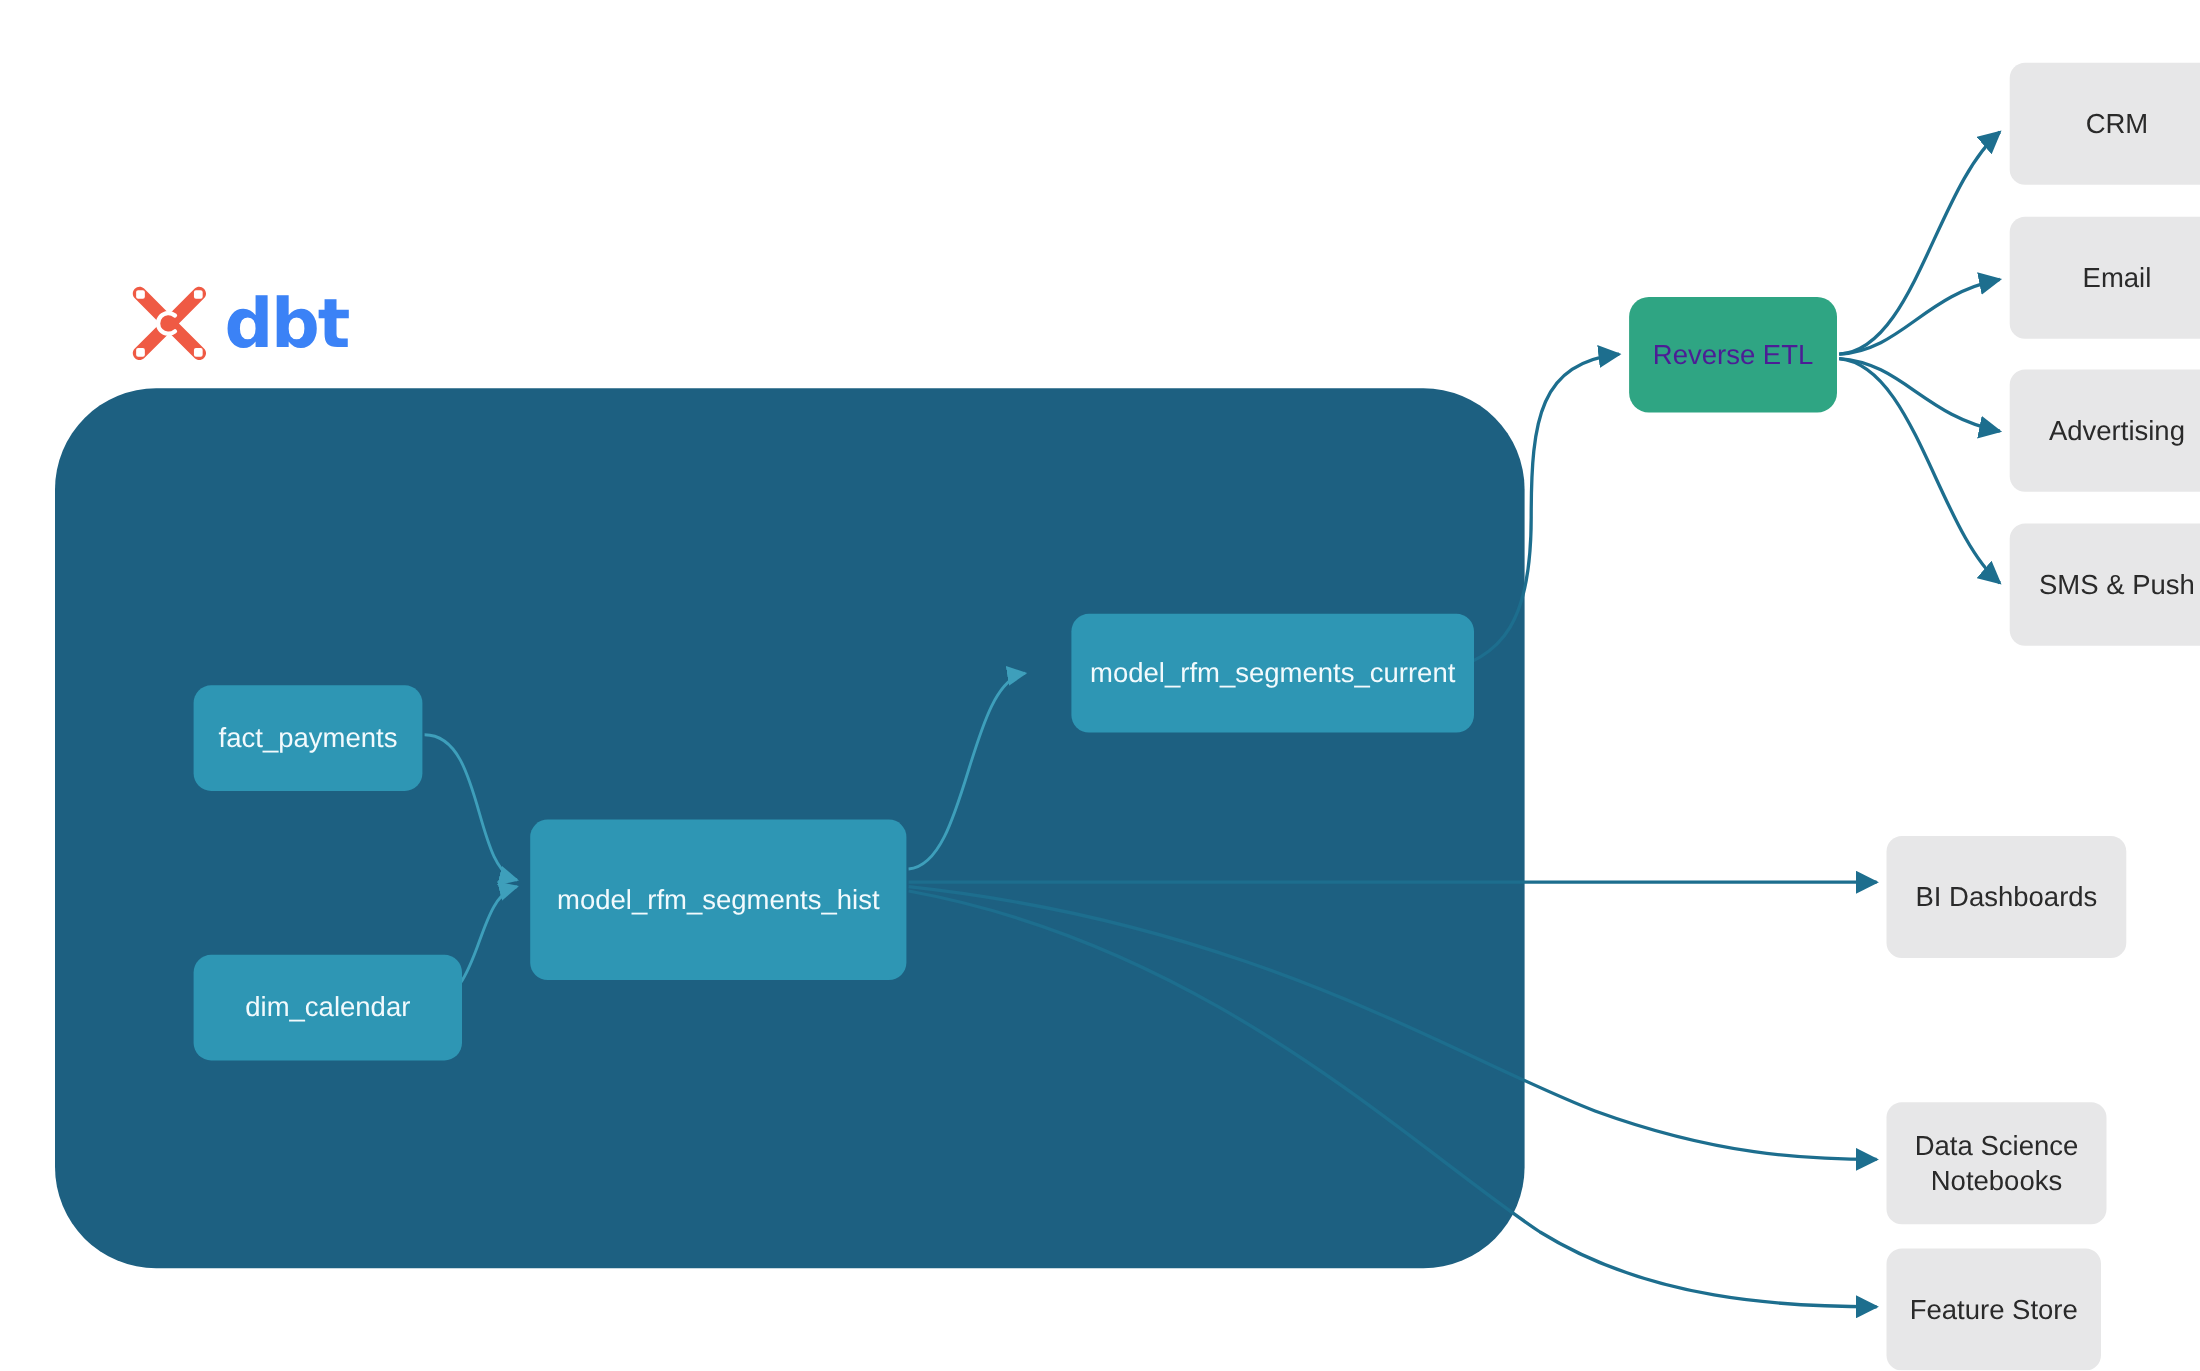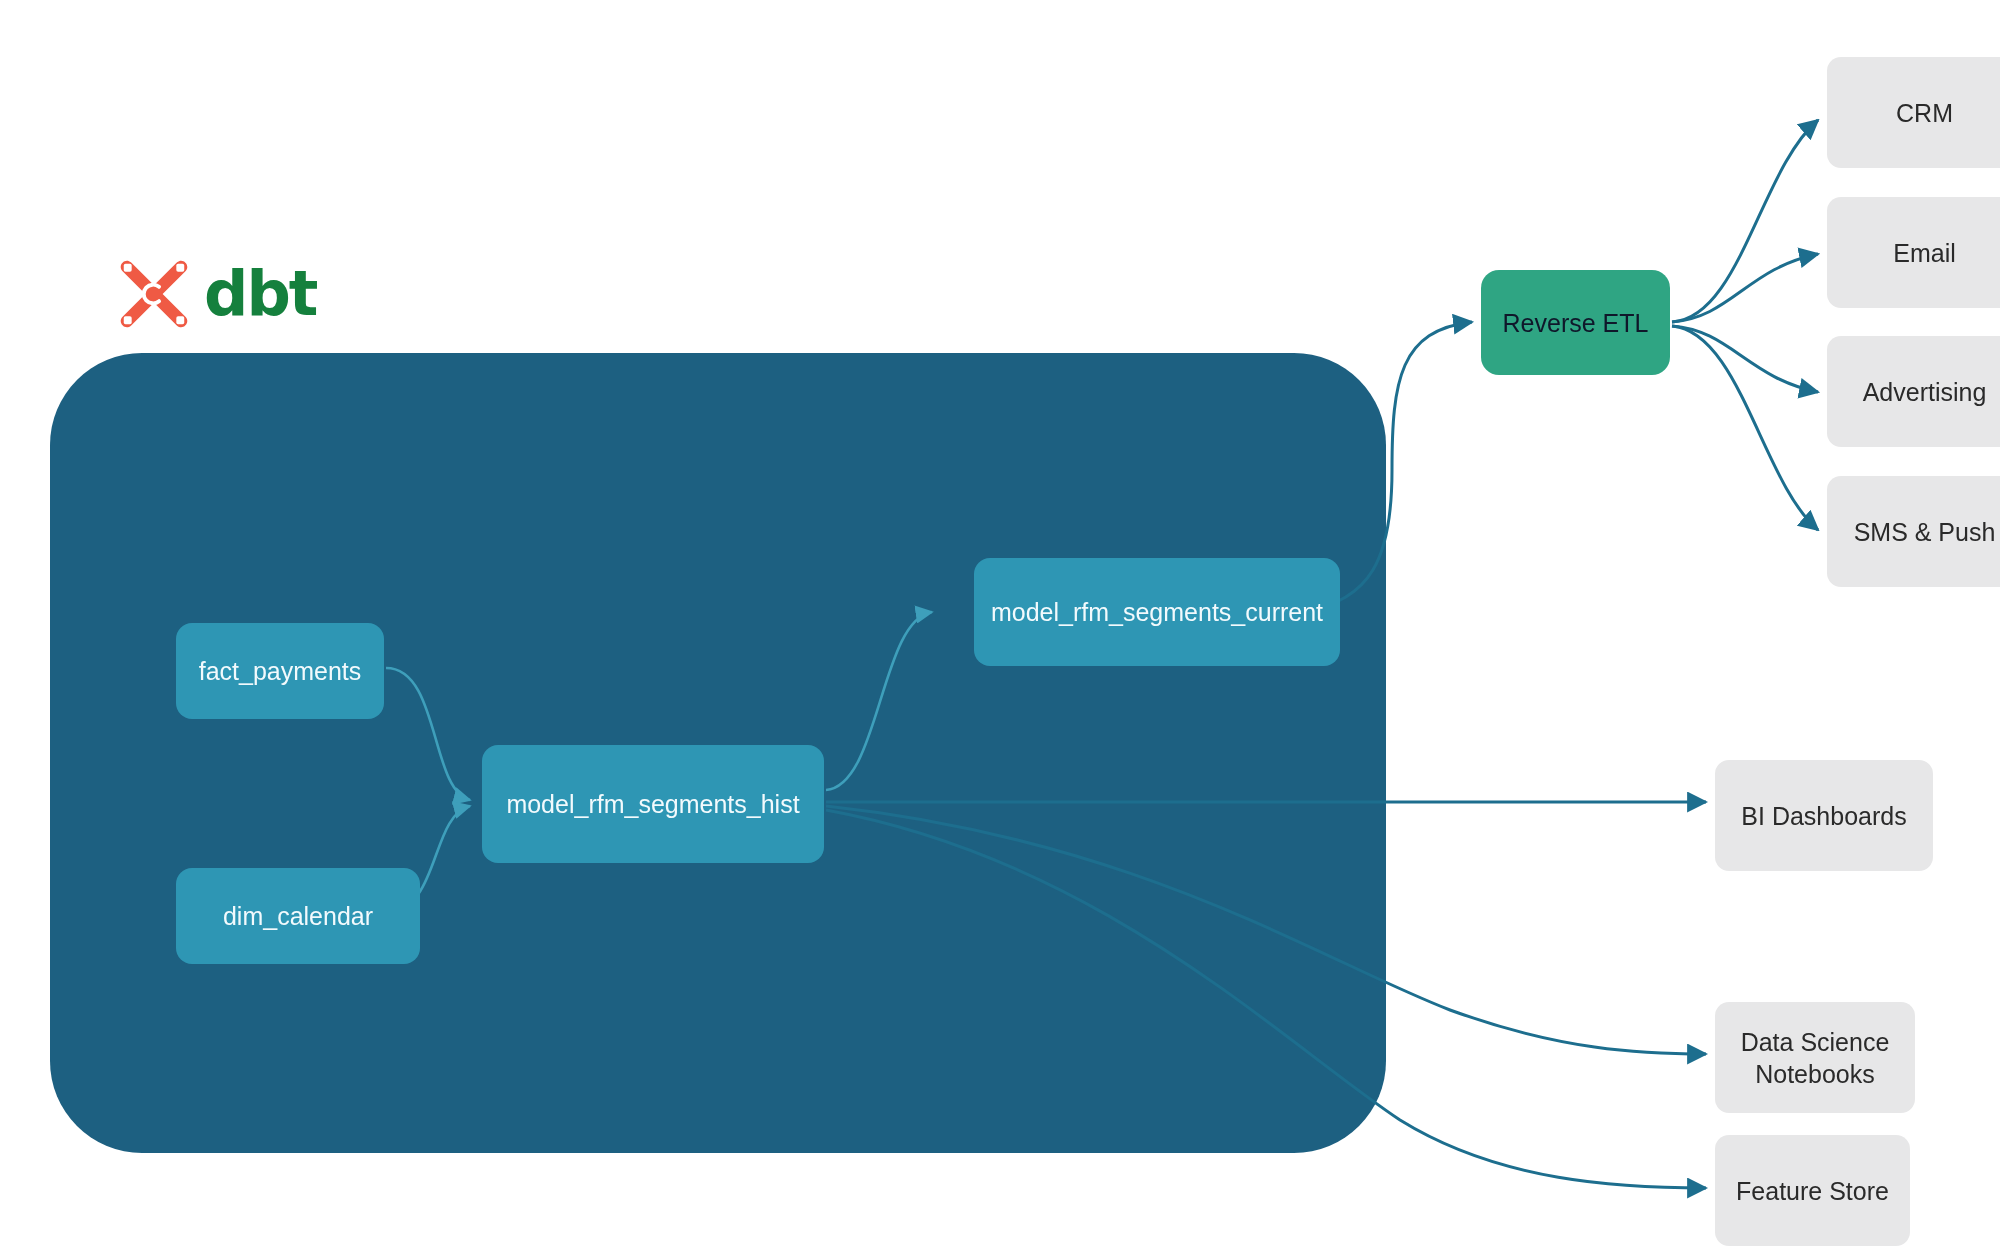--- a/index.html
+++ b/index.html
@@ -37,21 +37,21 @@
   }
   .dbt-mark {
     width: 72px;
     height: 72px;
   }
   .dbt-word {
     font-family: "DejaVu Sans", sans-serif;
     font-weight: bold;
     font-size: 62px;
     letter-spacing: -2px;
-    color: #15803d;
+    color: #3b82f6;
     line-height: 1;
   }
 
   
   .project-box {
     position: absolute;
     left: 50px;
     top: 353px;
     width: 1336px;
     height: 800px;
@@ -72,21 +72,21 @@
   }
   .node.model {
     background: #2e96b4;
     color: #f2fafd;
     font-size: 25px;
     border-radius: 16px;
     padding: 0 22px;
   }
   .node.reverse-etl {
     background: #2fa583;
-    color: #0f172a;
+    color: #4c1d95;
     font-size: 25px;
     border-radius: 18px;
   }
   .node.consumer {
     background: #e7e7e8;
     color: #2a2a2a;
     font-size: 25px;
     border-radius: 14px;
   }
 </style>
@@ -151,21 +151,21 @@
   </svg>
 
   <div class="node model" style="left:176px; top:623px; width:208px; height:96px;">
     <span>fact_payments</span>
   </div>
 
   <div class="node model" style="left:176px; top:868px; width:244px; height:96px;">
     <span>dim_calendar</span>
   </div>
 
-  <div class="node model" style="left:482px; top:745px; width:342px; height:118px;">
+  <div class="node model" style="left:482px; top:745px; width:342px; height:146px;">
     <span>model_rfm_segments_hist</span>
   </div>
 
   <div class="node model" style="left:938px; top:558px; width:366px; height:108px;margin-left:36px;">
     <span>model_rfm_segments_current</span>
   </div>
 
   <div class="node reverse-etl" style="left:1481px; top:270px; width:189px; height:105px;">
     <span>Reverse ETL</span>
   </div>

